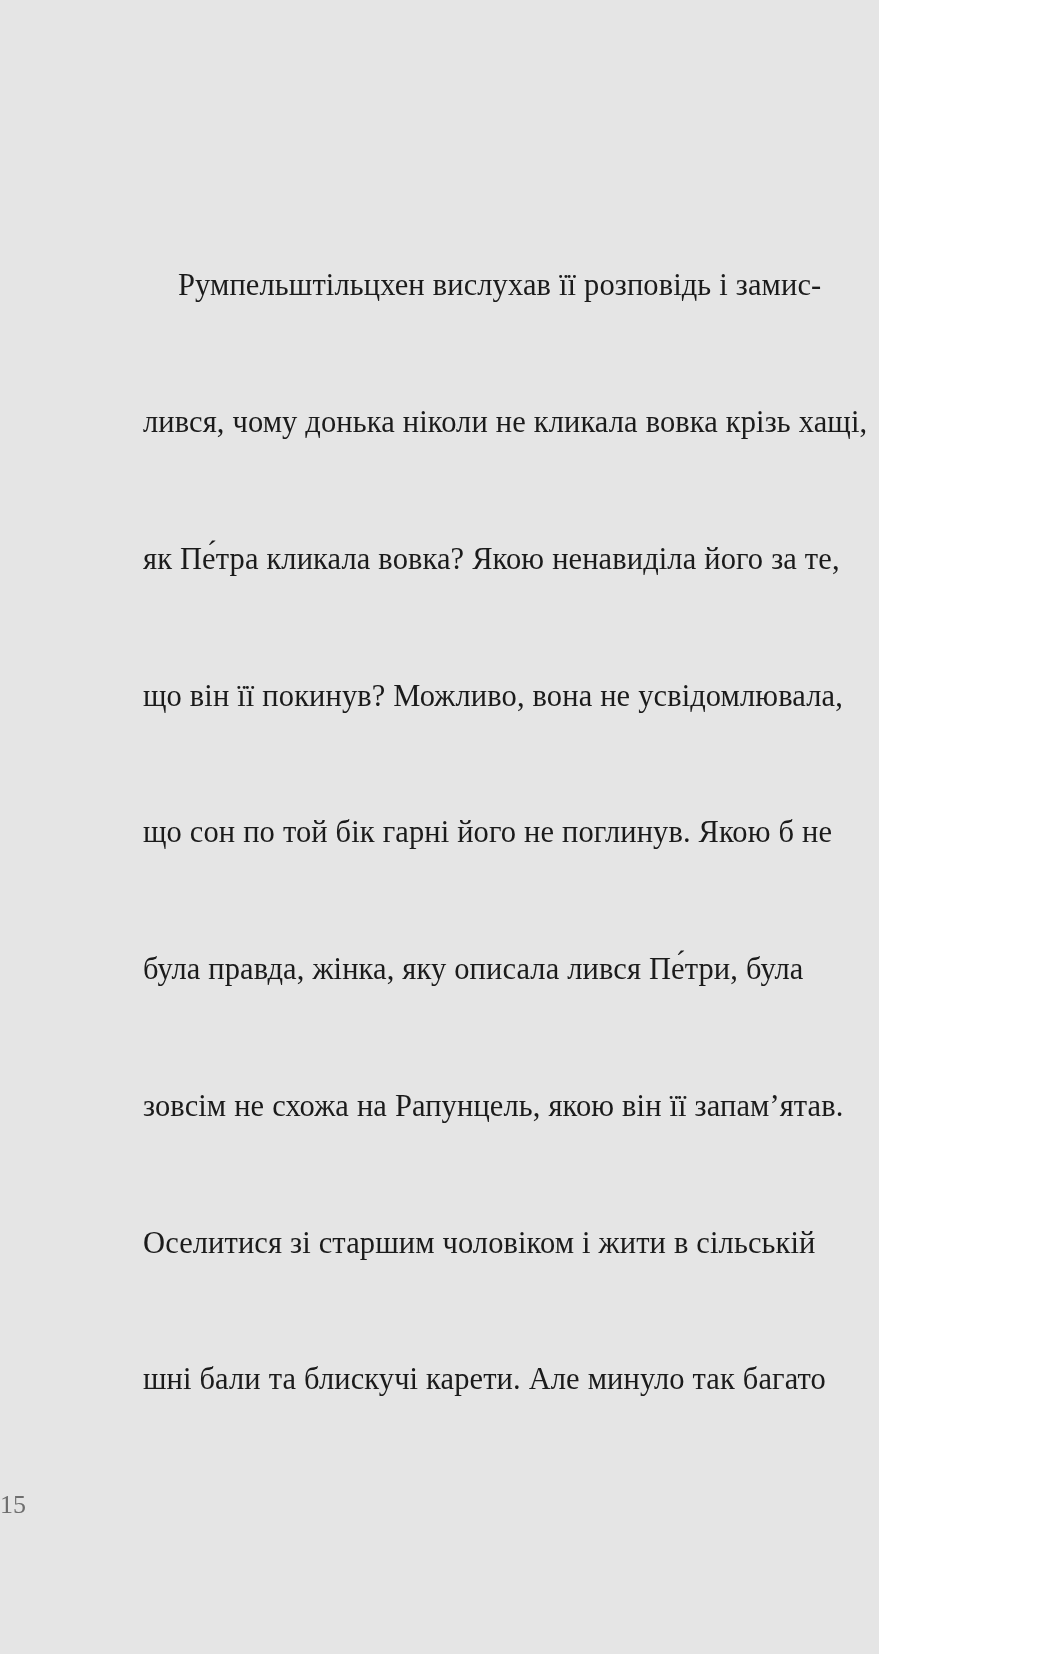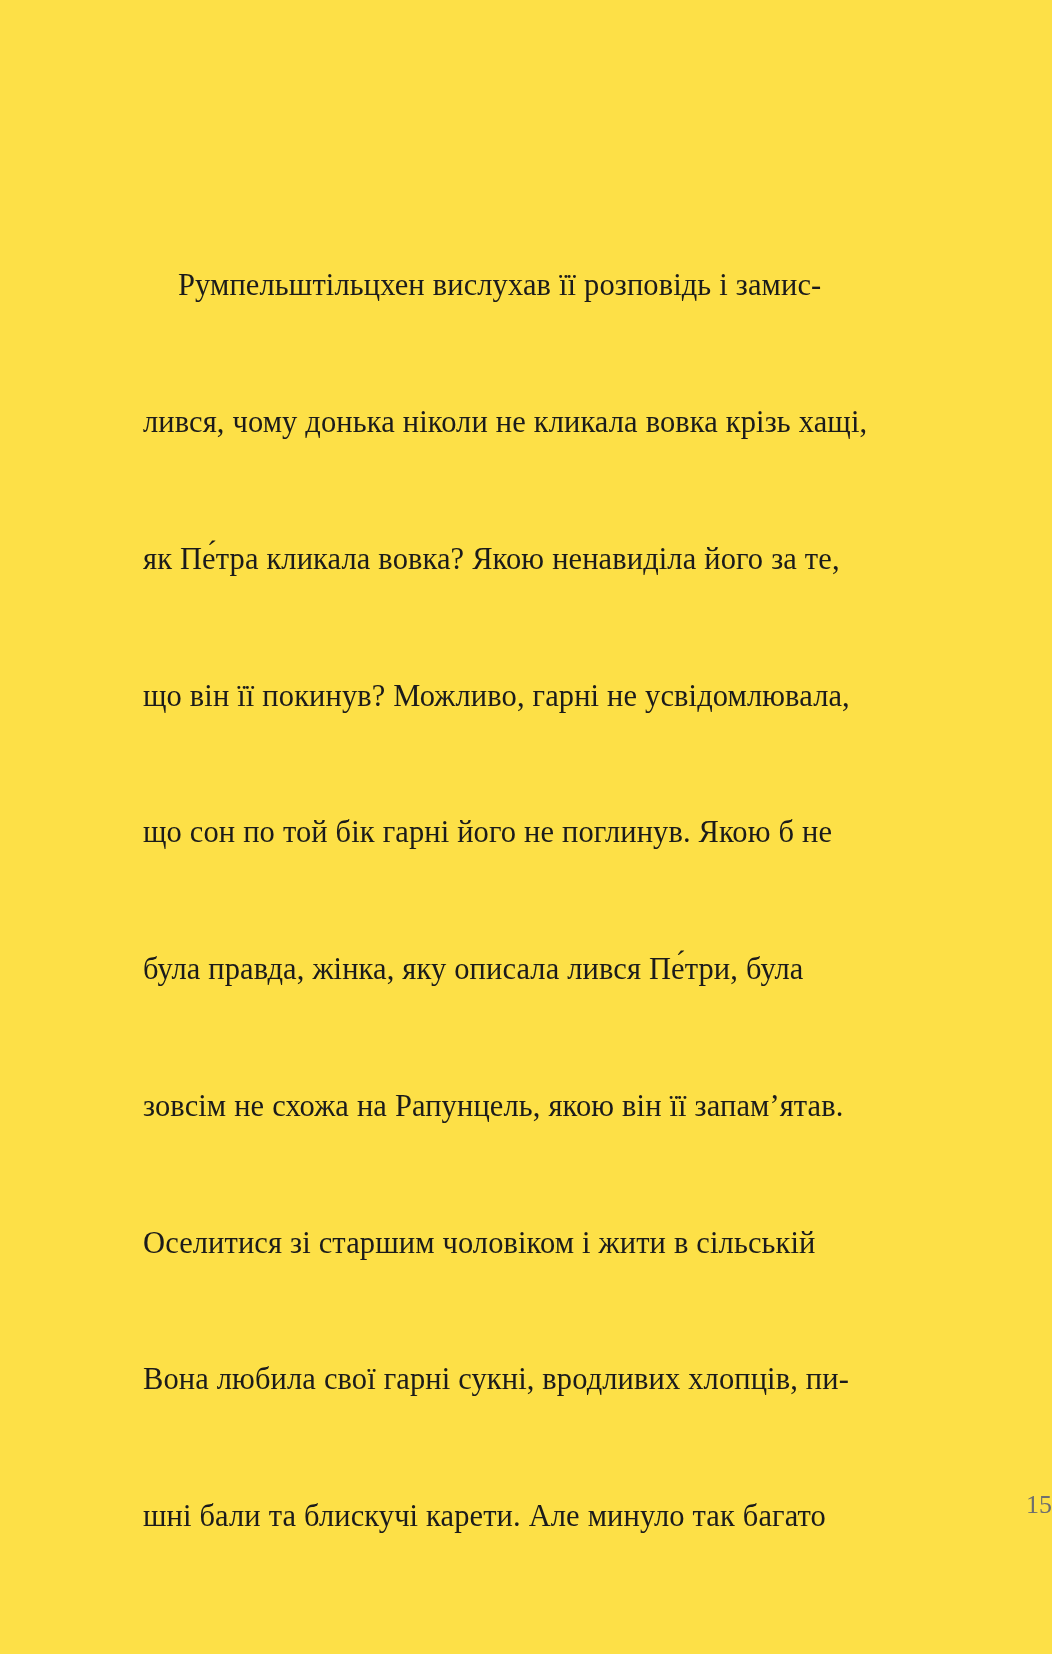--- a/index.html
+++ b/index.html
@@ -2,23 +2,23 @@
 <html><head>
 <meta charset="utf-8">
 <style>
   html, body {
     margin: 0;
     padding: 0;
     background: #ffffff;
   }
   .page {
     position: relative;
-    width: 1052px;
+    width: 879px;
     height: 1654px;
-    background: #fde047;
+    background: #e5e5e5;
     overflow: hidden;
     font-family: "Liberation Serif", "DejaVu Serif", serif;
   }
   .text-block {
     position: absolute;
     left: 143px;
     top: 172px;
     width: 714px;
   }
   .para {
@@ -37,44 +37,43 @@
     white-space: pre;
   }
   .line.indent {
     text-indent: 35px;
   }
   .page-number {
     position: absolute;
     left: 0;
     right: 0;
     top: 1489px;
-    text-align: right;
+    text-align: left;
     font-size: 26px;
     line-height: 32px;
     color: #6e6e6e;
     font-family: "Liberation Serif", "DejaVu Serif", serif;
   }
 </style>
 </head>
 <body>
 
 <div class="page">
 
   <div class="text-block">
 
     <p class="para">
       <span class="line indent">Румпельштільцхен вислухав її розповідь і замис-</span>
       <span class="line">лився, чому донька ніколи не кликала вовка крізь хащі,</span>
       <span class="line">як Пе́тра кликала вовка? Якою ненавиділа його за те,</span>
-      <span class="line">що він її покинув? Можливо, гарні не усвідомлювала,</span>
+      <span class="line">що він її покинув? Можливо, вона не усвідомлювала,</span>
       <span class="line">що сон по той бік гарні його не поглинув. Якою б не</span>
       <span class="line">була правда, жінка, яку описала лився Пе́три, була</span>
       <span class="line">зовсім не схожа на Рапунцель, якою він її запам’ятав.</span>
       <span class="line">Оселитися зі старшим чоловіком і жити в сільській</span>
-      <span class="line">Вона любила свої гарні сукні, вродливих хлопців, пи-</span>
       <span class="line">шні бали та блискучі карети. Але минуло так багато</span>
       
       
     </p>
 
   </div>
 
   <div class="page-number">15</div>
 
 </div>

